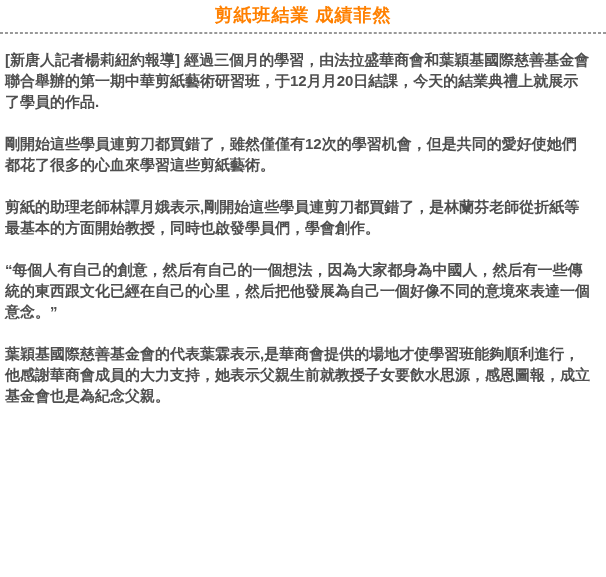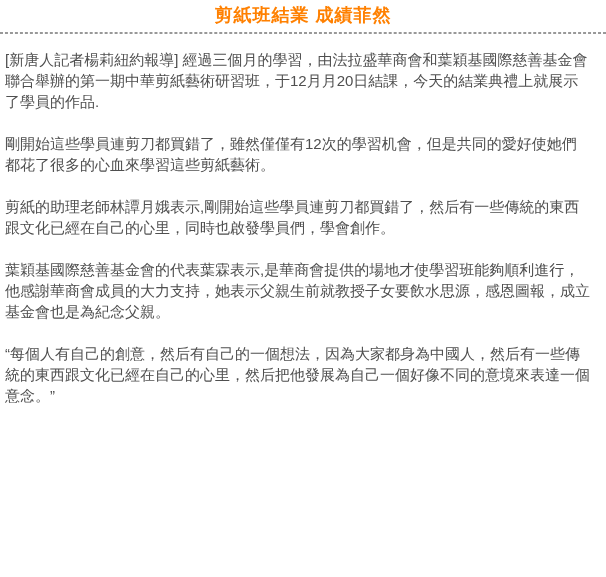--- a/index.html
+++ b/index.html
@@ -39,20 +39,21 @@
     line-height: 19px;
     padding: 1px 0 1px 0;
     font-family: "Liberation Mono", "DejaVu Sans Mono", monospace;
   }
   .article-body {
     padding: 15px 16px 0 5px;
     color: var(--body-color, #4f4f4f);
     font-size: 15px;
     line-height: 21px;
     font-family: "Liberation Sans", sans-serif;
+    font-weight: bold;
   }
   .article-body p {
     margin: 0 0 21px 0;
     word-break: break-all;
   }
 </style>
 </head>
 <body style="background: rgb(255, 255, 255);">
 
 <div class="page">
@@ -62,21 +63,21 @@
 
 
   <div class="divider"></div>
 
   <div class="article-body">
 
       <p>[新唐人記者楊莉紐約報導] 經過三個月的學習，由法拉盛華商會和葉穎基國際慈善基金會聯合舉辦的第一期中華剪紙藝術研習班，于12月月20日結課，今天的結業典禮上就展示了學員的作品.</p>
 
       <p>剛開始這些學員連剪刀都買錯了，雖然僅僅有12次的學習机會，但是共同的愛好使她們都花了很多的心血來學習這些剪紙藝術。</p>
 
-      <p>剪紙的助理老師林譚月娥表示,剛開始這些學員連剪刀都買錯了，然后有一些傳統的東西跟文化已經在自己的心里，同時也啟發學員們，學會創作。</p>
+      <p>剪紙的助理老師林譚月娥表示,剛開始這些學員連剪刀都買錯了，是林蘭芬老師從折紙等最基本的方面開始教授，同時也啟發學員們，學會創作。</p>
+
+      <p>“每個人有自己的創意，然后有自己的一個想法，因為大家都身為中國人，然后有一些傳統的東西跟文化已經在自己的心里，然后把他發展為自己一個好像不同的意境來表達一個意念。”</p>
 
       <p>葉穎基國際慈善基金會的代表葉霖表示,是華商會提供的場地才使學習班能夠順利進行，他感謝華商會成員的大力支持，她表示父親生前就教授子女要飲水思源，感恩圖報，成立基金會也是為紀念父親。</p>
-
-      <p>“每個人有自己的創意，然后有自己的一個想法，因為大家都身為中國人，然后有一些傳統的東西跟文化已經在自己的心里，然后把他發展為自己一個好像不同的意境來表達一個意念。”</p>
 
 
     </div>
 </div>
 
 </body></html>

